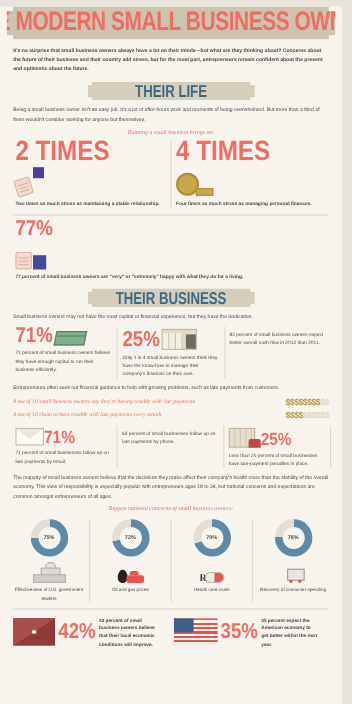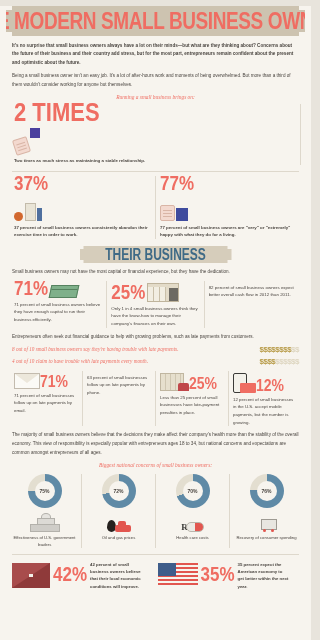--- a/index.html
+++ b/index.html
@@ -150,50 +150,54 @@
 <body>
 
 <div class="page">
 
   <div class="banner">
     <div class="banner-title">THE MODERN SMALL BUSINESS OWNER</div>
   </div>
 
   <div class="intro">It's no surprise that small business owners always have a lot on their minds—but what are they thinking about? Concerns about the future of their business and their country add stress, but for the most part, entrepreneurs remain confident about the present and optimistic about the future.</div>
 
+  <div class="ribbon-wrap">
+    <div class="ribbon">
+        <div class="ribbon-title">THEIR LIFE</div>
+      </div>
+  </div>
   <div class="lede">Being a small business owner isn't an easy job. It's a lot of after-hours work and moments of being overwhelmed. But more than a third of them wouldn't consider working for anyone but themselves.</div>
   <div class="script">Running a small business brings on:</div>
 
   <div class="row">
     <div class="col bd">
       <div class="bignum">2 TIMES</div>
       <div class="art">
         <div class="thumb" style="transform:rotate(-18deg)">
             <i class="ln" style="top:4px"></i>
             <i class="ln" style="top:7px"></i>
             <i class="ln" style="top:10px"></i>
           </div>
         <div class="purple-box" style="margin-left:1px;align-self:flex-start"></div>
       </div>
       <div class="caption">Two times as much stress as maintaining a stable relationship.</div>
     </div>
+    <div class="col">
+      <div class="bignum">4 TIMES</div>
+      <div class="art">
+        <div class="coin"></div>
+          <div class="bar-gold"></div>
+      </div>
+      <div class="caption">Four times as much stress as managing personal finances.</div>
+    </div>
   </div>
 
   <div class="hr"></div>
 
   <div class="row">
-    <div class="col bd">
-      <div class="bignum sm">37%</div>
-      <div class="art">
-        <div style="width:9px;height:9px;border-radius:50%;background:#d2682f"></div>
-        <div style="width:9px;height:16px;background:#e9e4d6;border:1px solid #c3bbaa;margin-left:2px"></div>
-        <div style="width:5px;height:13px;background:#4f6f9e;margin-left:1px"></div>
-      </div>
-      <div class="caption">37 percent of small business owners consistently abandon their exercise time in order to work.</div>
-    </div>
     <div class="col">
       <div class="bignum sm">77%</div>
       <div class="art">
         <div class="thumb">
             <i class="ln" style="top:4px"></i>
             <i class="ln" style="top:7px"></i>
             <i class="ln" style="top:10px"></i>
           </div>
         <div class="navy-box" style="margin-left:1px"></div>
       </div>
@@ -271,30 +275,20 @@
               <i></i>
               <i></i>
               <i></i>
             </div>
           <div class="stamp" style="margin-left:-6px"></div>
         </div>
         <div class="bignum xs">25%</div>
       </div>
       <div class="caption reg">Less than 25 percent of small businesses have late-payment penalties in place.</div>
     </div>
-    <div class="col">
-      <div style="display:flex;align-items:flex-end">
-        <div class="art inline">
-          <div class="smartphone"></div>
-            <div class="card" style="margin-left:-7px"></div>
-        </div>
-        <div class="bignum xs">12%</div>
-      </div>
-      <div class="caption reg">12 percent of small businesses in the U.S. accept mobile payments, but the number is growing.</div>
-    </div>
   </div>
 
   <div class="lede">The majority of small business owners believe that the decisions they make affect their company's health more than the stability of the overall economy. This view of responsibility is especially popular with entrepreneurs ages 18 to 34, but national concerns and expectations are common amongst entrepreneurs of all ages.</div>
   <div class="script">Biggest national concerns of small business owners:</div>
 
   <div class="donuts">
     <div class="donut-col bd">
       <div class="donut" style="background:conic-gradient(#5f8aa6 0% 75%, #e3ded0 75% 100%)">
         <div class="hole">
             <span class="val">75%</span>

